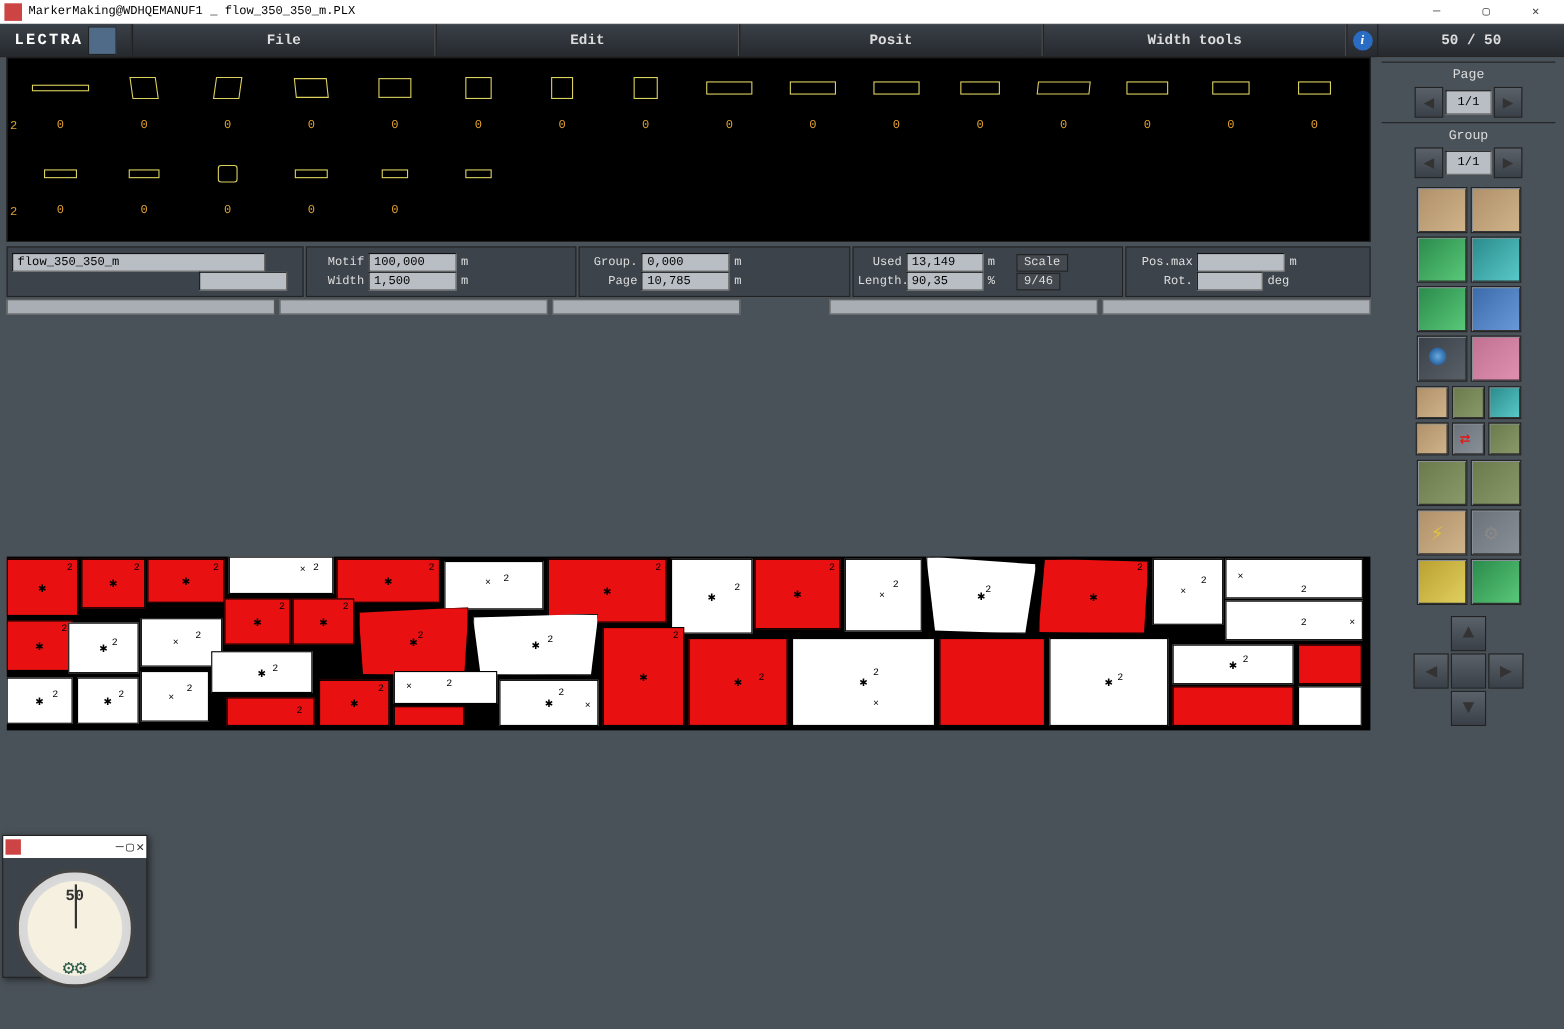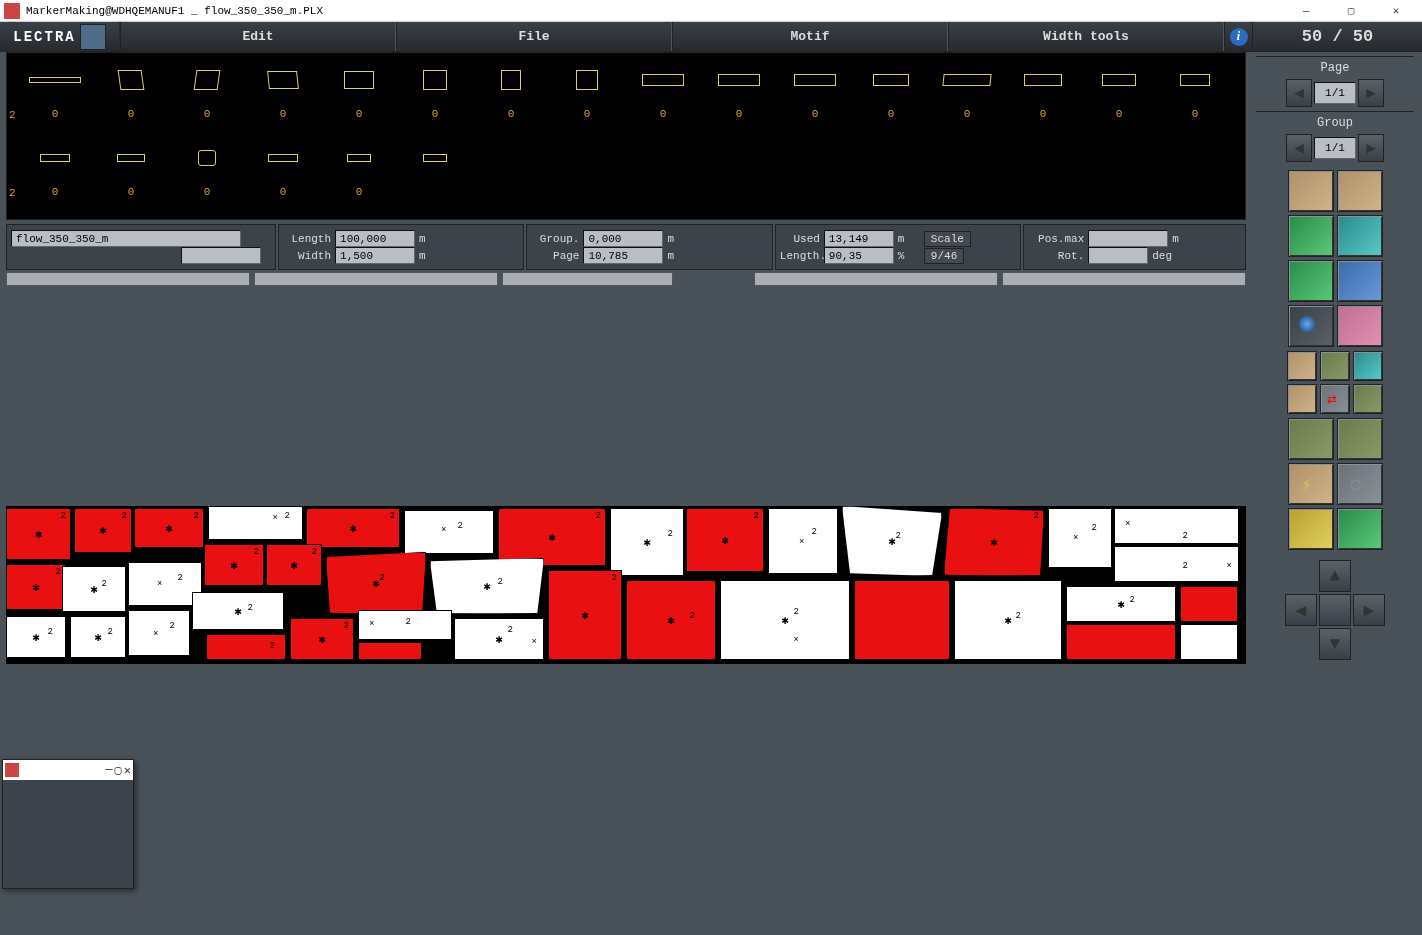--- a/index.html
+++ b/index.html
@@ -11,21 +11,21 @@
   .titlebar .winbtns { margin-left: auto; display: flex; gap: 1px; }
   .titlebar .winbtn { width: 44px; height: 20px; display: flex; align-items: center; justify-content: center; color: #444; cursor: pointer; }
 
   
   .menubar { height: 30px; background: linear-gradient(#3a4047,#262a2f); display: flex; align-items: stretch; border-bottom: 1px solid #222; }
   .logo { width: 120px; display: flex; align-items: center; justify-content: center; font-family: Georgia, serif; font-weight: bold; font-size: 14px; letter-spacing: 2px; color: #fff; border-right: 1px solid #2a2f35; background: linear-gradient(#3a4047,#262a2f); }
   .logo .logoicon { width: 26px; height: 26px; background: #4f6b88; margin-left: 4px; border: 1px solid #222; }
   .menuitem { flex: 1; display: flex; align-items: center; justify-content: center; font-size: 13px; font-weight: bold; color: #ddd; border-left: 1px solid #222; border-right: 1px solid #555; cursor: pointer; }
   .info-btn { width: 28px; display: flex; align-items: center; justify-content: center; border-left: 1px solid #222; }
   .info-btn .i { width: 18px; height: 18px; border-radius: 50%; background: #2a6cc4; color: #fff; font-weight: bold; display: flex; align-items: center; justify-content: center; font-family: serif; font-style: italic; }
-  .counter { width: 170px; display: flex; align-items: center; justify-content: center; font-size: 17px; font-weight: bold; border-left: 1px solid #222; }
+  .counter { width: 170px; display: flex; align-items: center; justify-content: center; font-size: 13px; font-weight: bold; border-left: 1px solid #222; }
 
   .mainrow { display: flex; height: calc(935px - 22px - 30px); }
 
   
   .leftcol { width: 1252px; display: flex; flex-direction: column; }
 
   
   .piecebin { height: 168px; background: #000; margin: 0 6px 4px 6px; border: 1px solid #222; position: relative; overflow: hidden; }
   .binrow { position: absolute; left: 0; right: 0; display: flex; }
   .binrow.top { top: 10px; }
@@ -114,23 +114,23 @@
     <div class="winbtn">▢</div>
     <div class="winbtn">✕</div>
   </div>
 </div>
 
 <div class="menubar">
   <div class="logo">
     <span>LECTRA</span>
     <div class="logoicon"></div>
   </div>
+  <div class="menuitem">File</div>
   <div class="menuitem">Edit</div>
-  <div class="menuitem">File</div>
-  <div class="menuitem">Motif</div>
+  <div class="menuitem">Posit</div>
   <div class="menuitem">Width tools</div>
   <div class="info-btn">
       <div class="i">i</div>
     </div>
   <div class="counter">50 / 50</div>
 </div>
 
 <div class="mainrow">
   <div class="leftcol">
 
@@ -239,21 +239,21 @@
       <div class="infogroup ig1">
         <div class="igrow">
             <input class="iginput big" value="flow_350_350_m" style="">
           </div>
         <div class="igrow">
             <input class="iginput" style="width: 80px; margin-left: 170px;">
           </div>
       </div>
       <div class="infogroup ig2">
         <div class="igrow">
-          <span class="iglabel">Length</span>
+          <span class="iglabel">Motif</span>
           <input class="iginput" style="width: 80px;" value="100,000">
           <span class="unit">m</span>
         </div>
         <div class="igrow">
           <span class="iglabel">Width</span>
           <input class="iginput" style="width: 80px;" value="1,500">
           <span class="unit">m</span>
         </div>
       </div>
       <div class="infogroup ig3">
@@ -531,13 +531,21 @@
 
 <div class="gaugewin">
   <div class="gtitle">
     <div class="gicon"></div>
     <div class="gbtns">
       <span>—</span>
       <span>▢</span>
       <span>✕</span>
     </div>
   </div>
+  <div class="gauge">
+    <div class="dial">
+      <div class="dialface"></div>
+      <div class="dialnum">50</div>
+      <div class="needle"></div>
+      <div class="cogs">⚙⚙</div>
+    </div>
+  </div>
 </div>
 
 </body></html>

